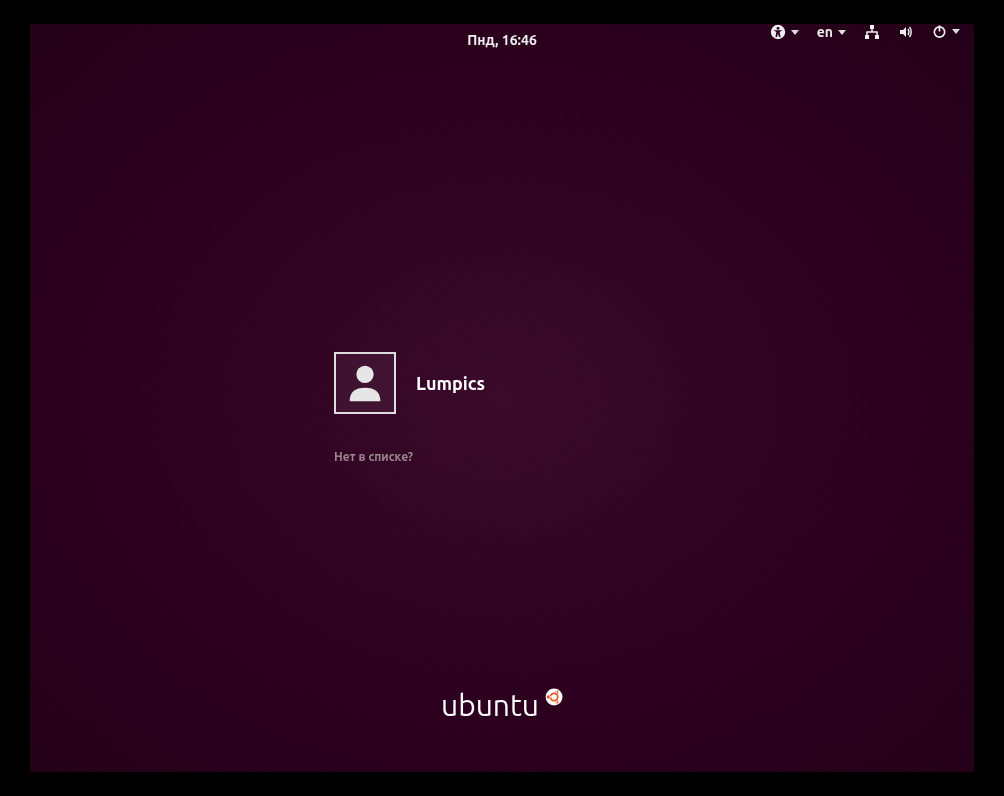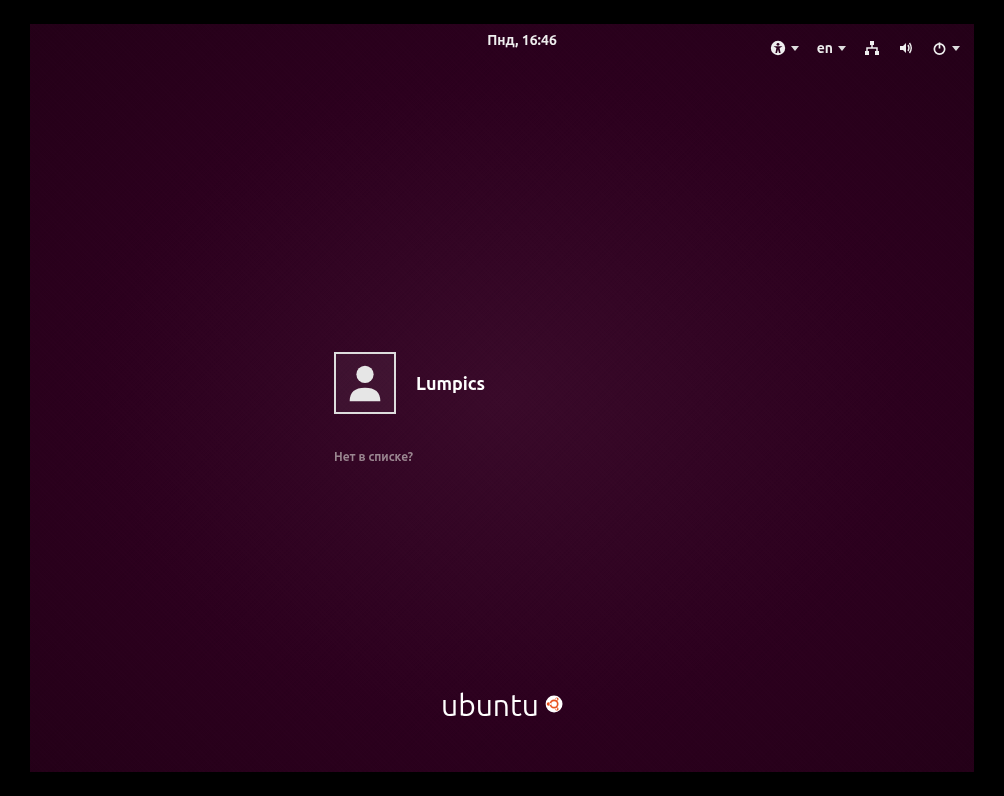--- a/index.html
+++ b/index.html
@@ -48,29 +48,28 @@
       z-index: 10;
     }
     .topbar-center {
       position: absolute;
       left: 50%;
       transform: translateX(-50%);
       top: 8px;
       color: #eee;
       font-weight: 700;
       font-size: 14px;
-      margin-left: 20px;
     }
     .topbar-right {
       position: absolute;
       right: 14px;
       top: 0;
       height: 32px;
       display: flex;
-      align-items: flex-end;
+      align-items: flex-start;
       gap: 18px;
     }
     .indicator {
       display: flex;
       align-items: center;
       gap: 5px;
       cursor: pointer;
       color: #eee;
     }
     .indicator svg {
@@ -124,21 +123,20 @@
       font-size: 12px;
       font-weight: 600;
       cursor: pointer;
     }
     .footer-logo {
       position: absolute;
       bottom: 50px;
       left: 50%;
       transform: translateX(-50%);
       display: flex;
-      align-items: center;
       gap: 6px;
       color: #fff;
     }
     .footer-logo .word {
       font-family: Ubuntu, Arial, sans-serif;
       font-size: 30px;
       font-weight: 400;
       letter-spacing: 0px;
       color: #fff;
     }

